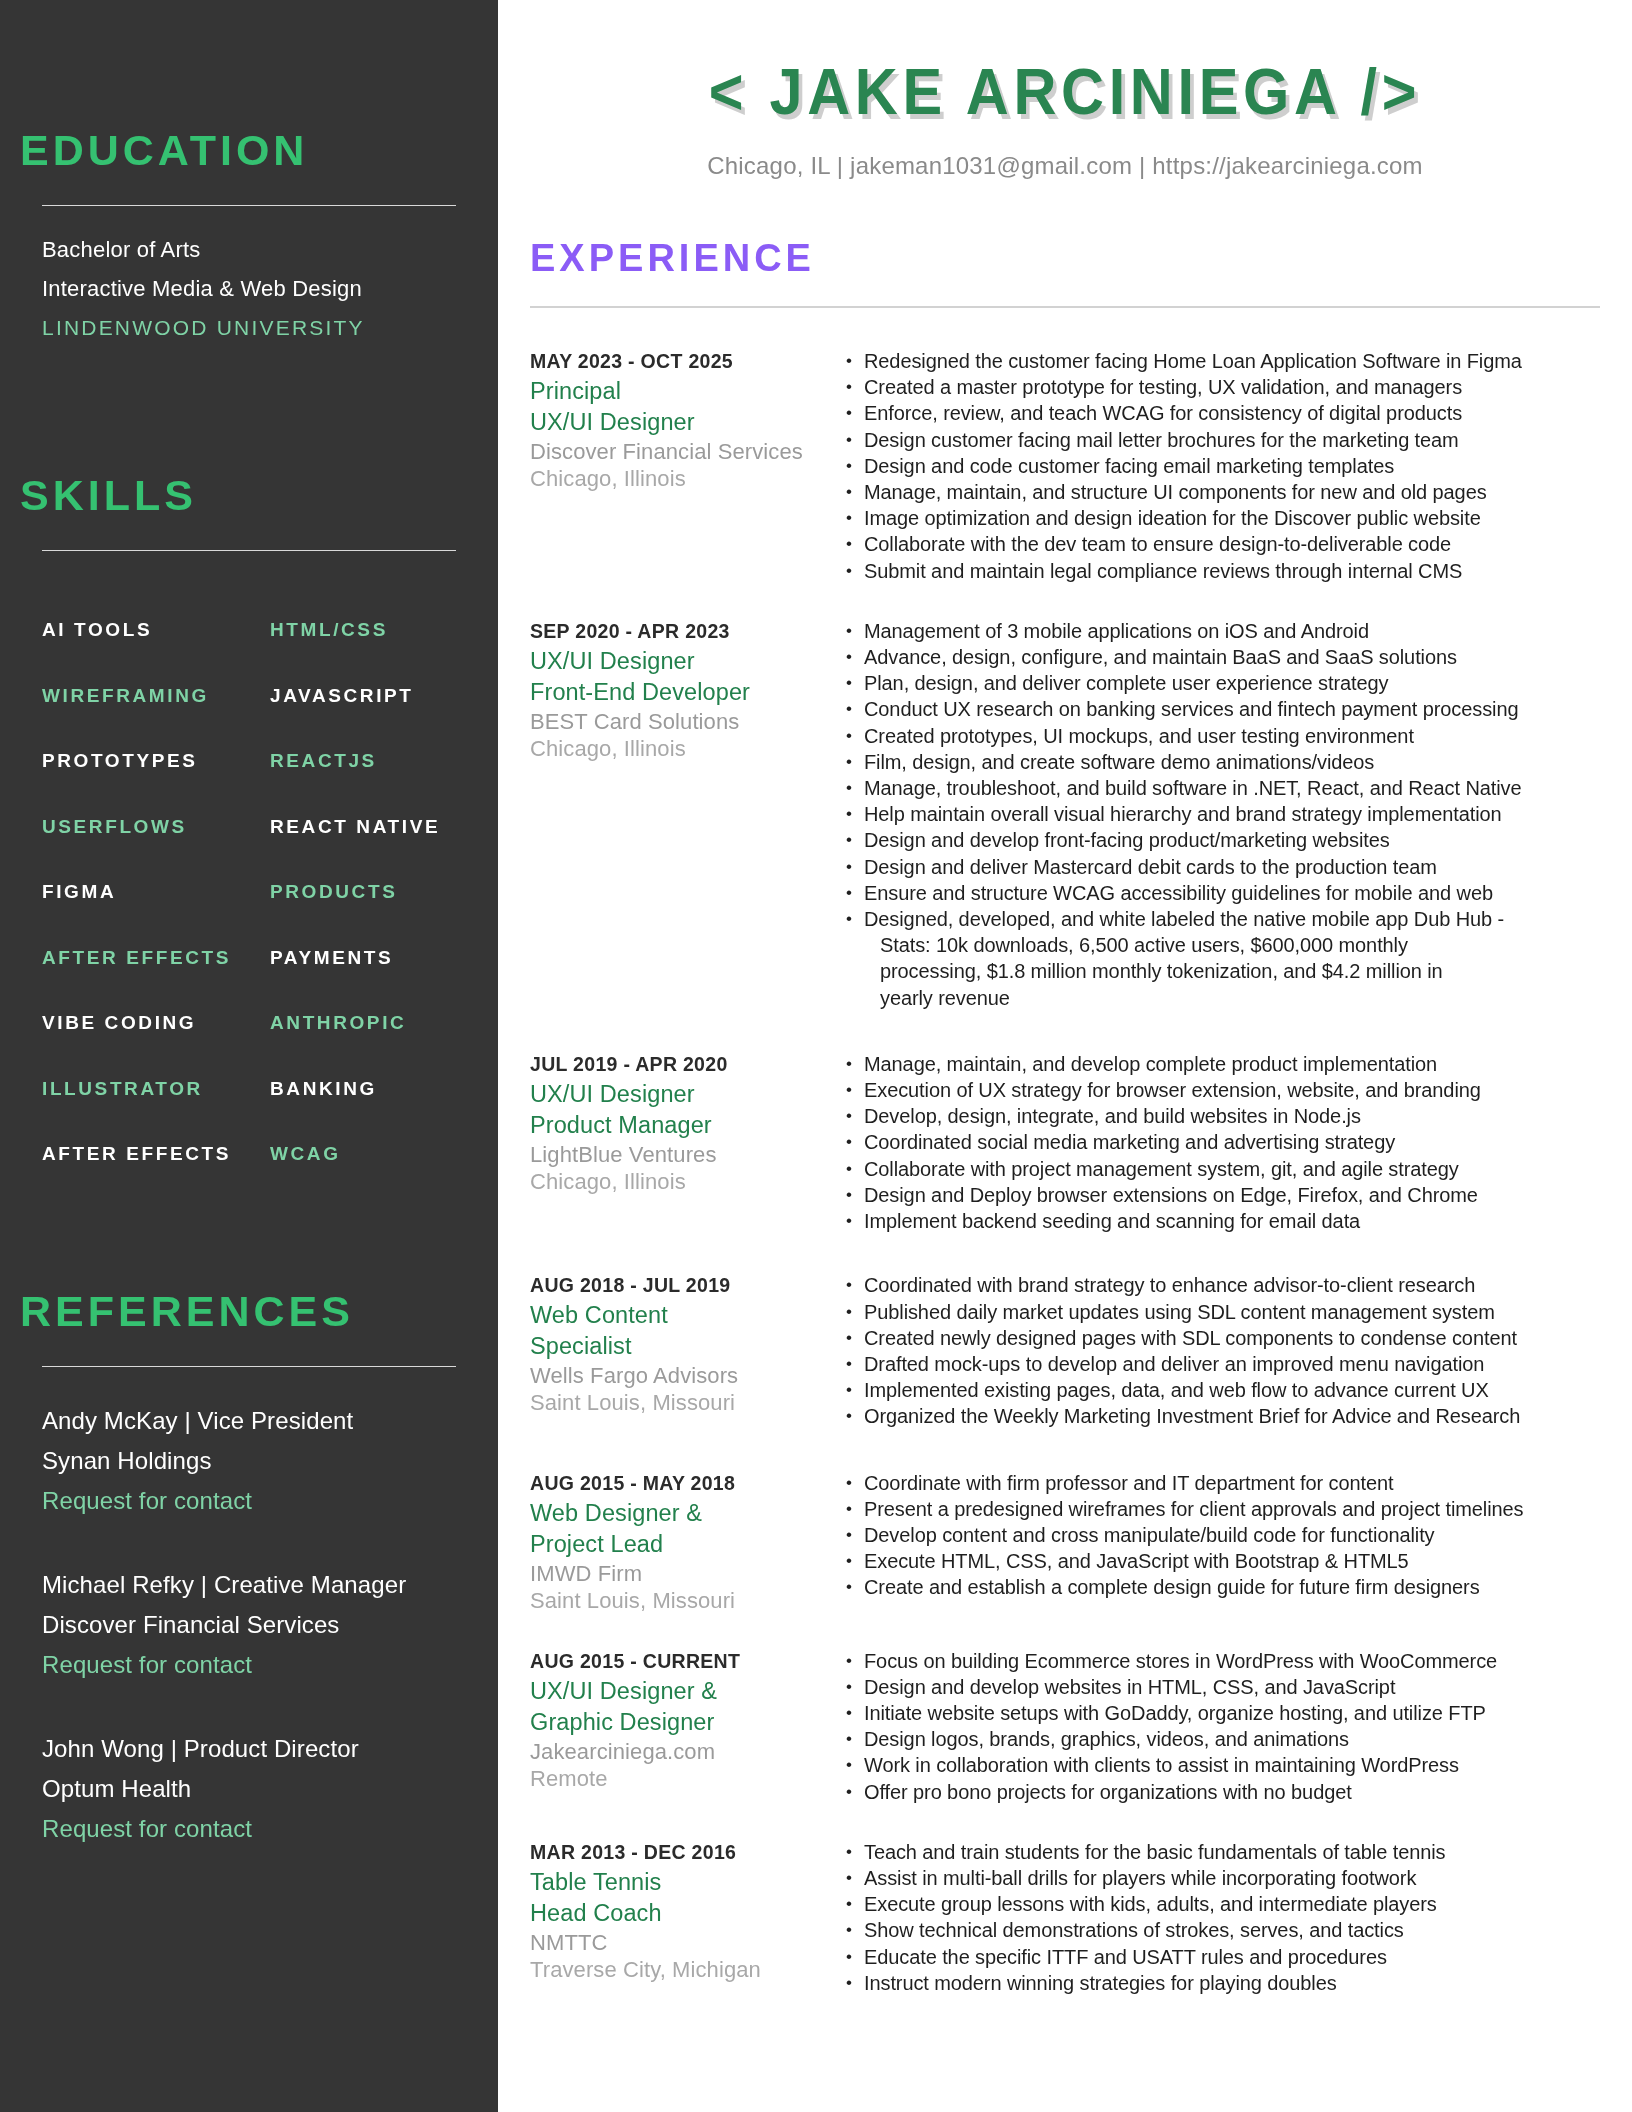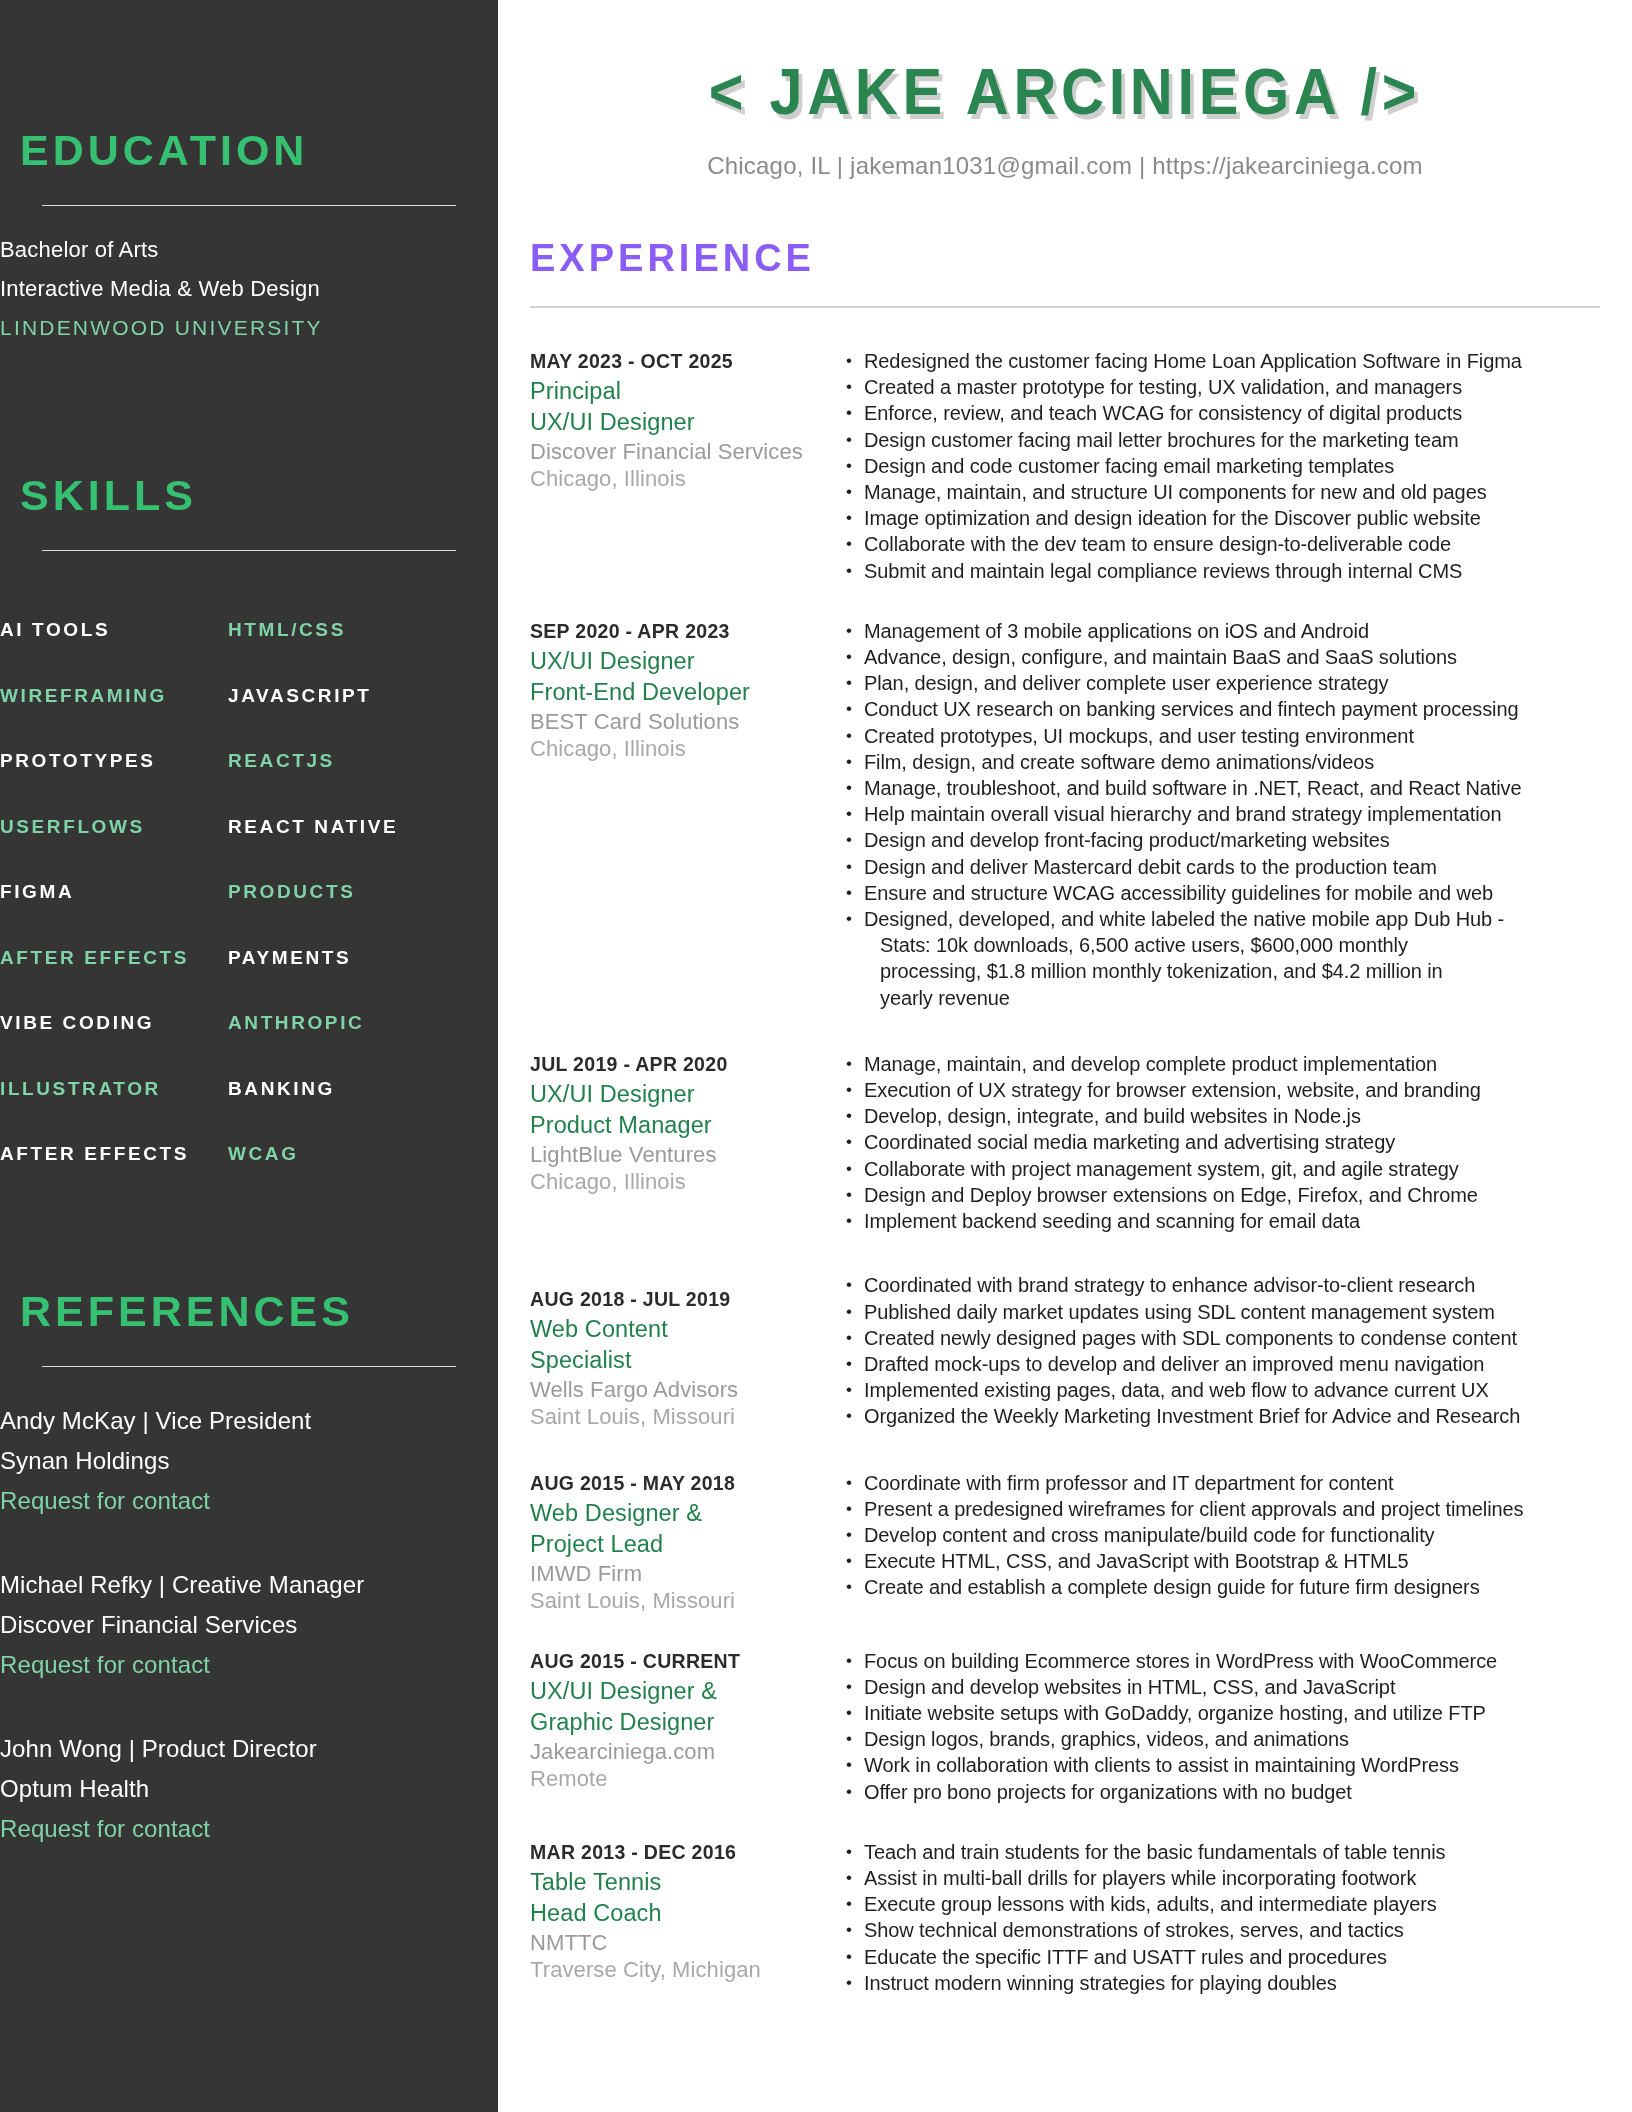--- a/index.html
+++ b/index.html
@@ -22,21 +22,21 @@
     font-weight:bold;
     font-size:43px;
     letter-spacing:4px;
     color:#35c171;
     padding-left:20px;
   }
   .side-rule {
     height:1px; background:#d9d9d9;
     margin:30px 0 0 42px; width:414px;
   }
-  .side-body { }
+  .side-body { padding-left:42px; }
   .edu-line {
     font-family:"Liberation Sans", sans-serif;
     font-size:22px; color:#ffffff;
     line-height:39px; letter-spacing:0.2px;
   }
   .edu-line.school {
     color:#7fd3a6; letter-spacing:2.2px; font-size:21px;
   }
 
   
@@ -292,21 +292,21 @@
         <div class="job-bullets">
           <div class="bullet">Manage, maintain, and develop complete product implementation</div>
           <div class="bullet">Execution of UX strategy for browser extension, website, and branding</div>
           <div class="bullet">Develop, design, integrate, and build websites in Node.js</div>
           <div class="bullet">Coordinated social media marketing and advertising strategy</div>
           <div class="bullet">Collaborate with project management system, git, and agile strategy</div>
           <div class="bullet">Design and Deploy browser extensions on Edge, Firefox, and Chrome</div>
           <div class="bullet">Implement backend seeding and scanning for email data</div>
         </div>
       </div>
-      <div class="job" style="margin-top: 38px; align-items: flex-end;">
+      <div class="job" style="margin-top: 38px;">
         <div class="job-left">
           <div class="job-date">AUG 2018 - JUL 2019</div>
           <div class="job-title">Web Content</div>
           <div class="job-title">Specialist</div>
           <div class="job-company">Wells Fargo Advisors</div>
           <div class="job-loc">Saint Louis, Missouri</div>
         </div>
         <div class="job-bullets">
           <div class="bullet">Coordinated with brand strategy to enhance advisor-to-client research</div>
           <div class="bullet">Published daily market updates using SDL content management system</div>

